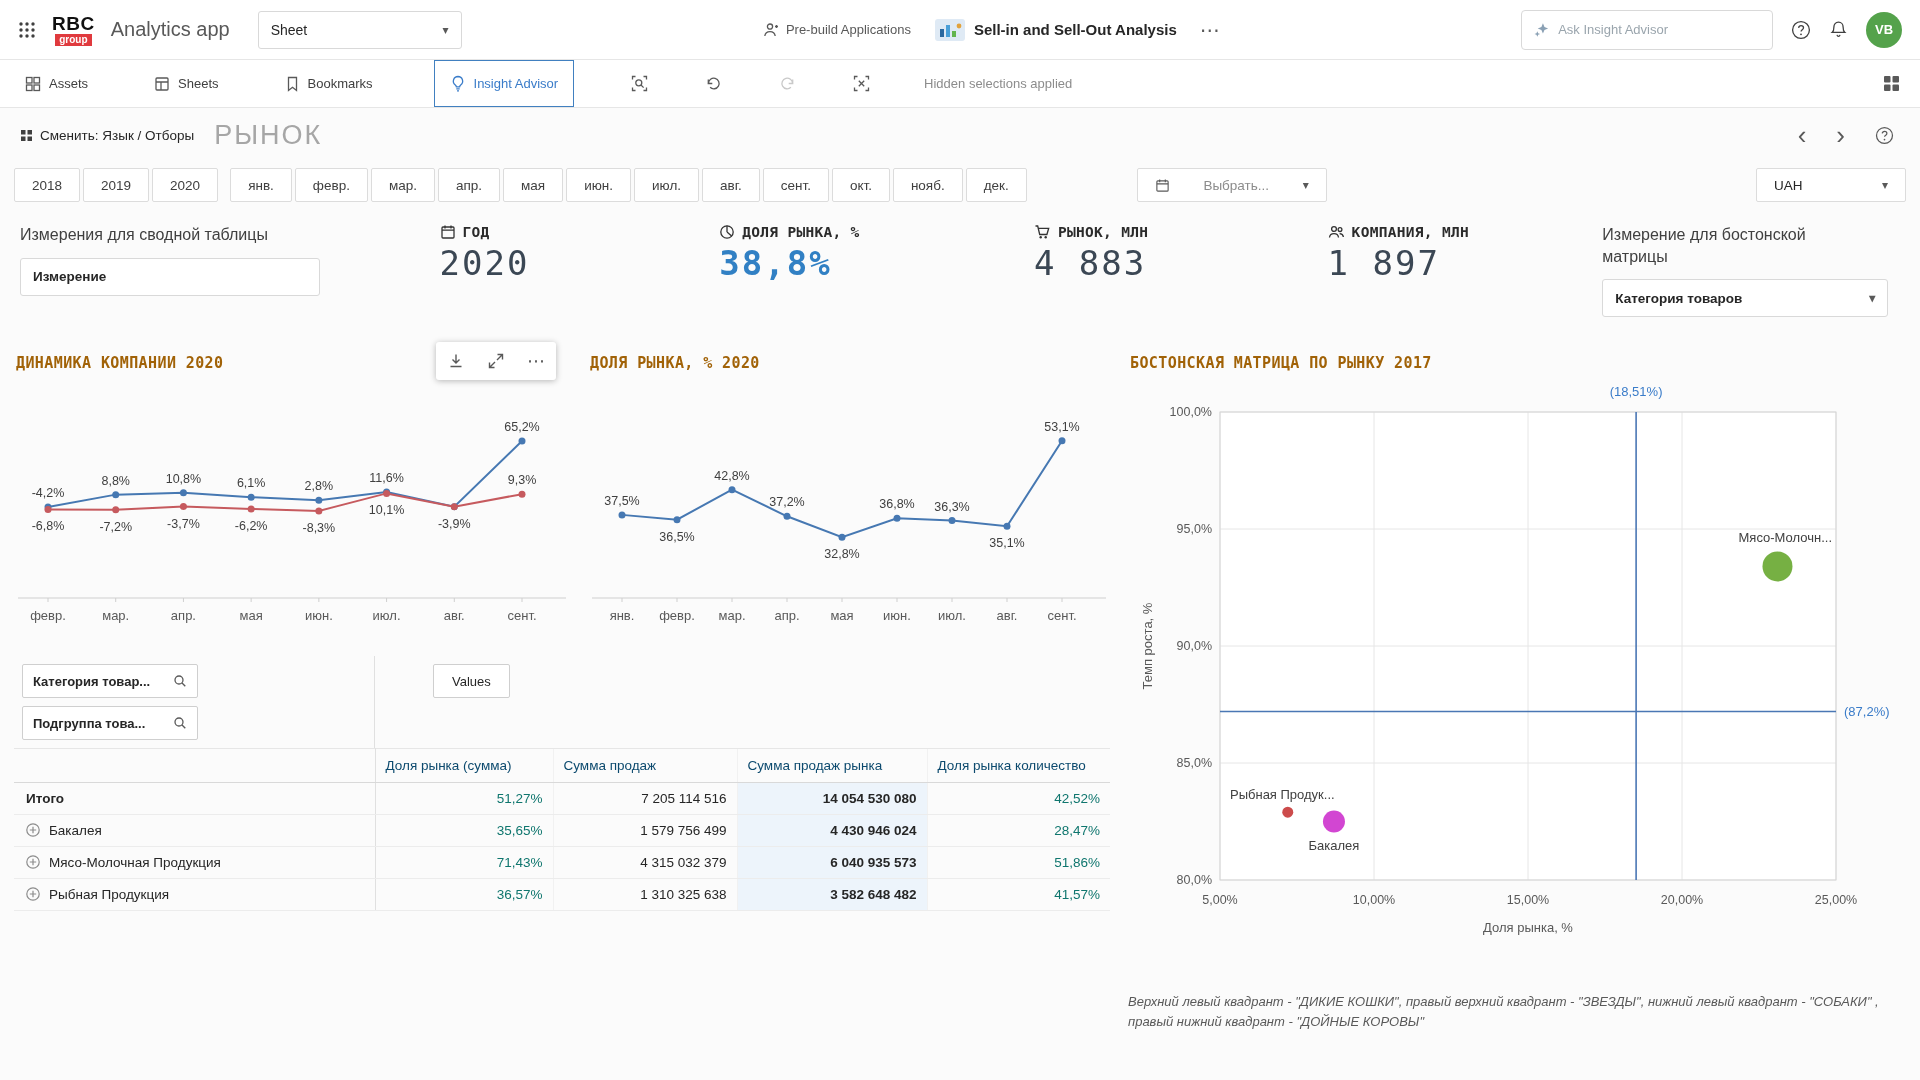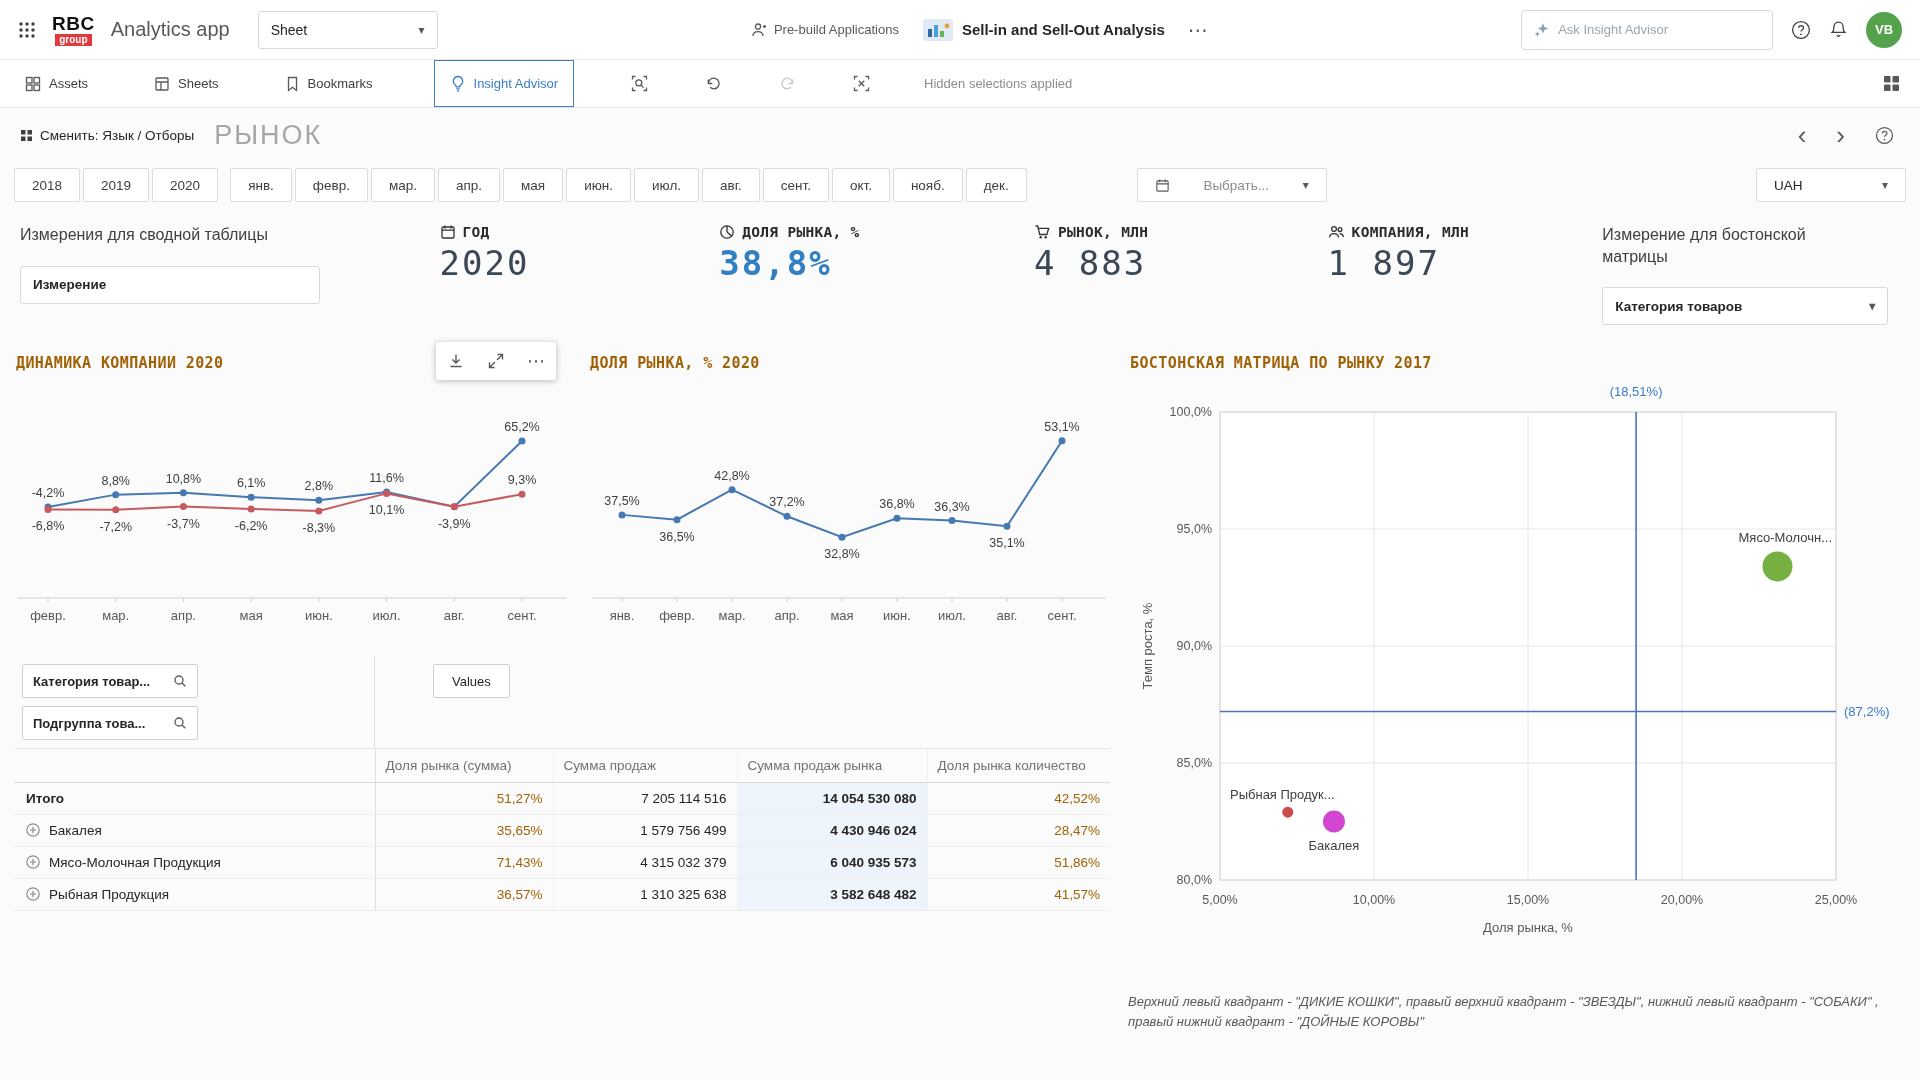--- a/index.html
+++ b/index.html
@@ -10,21 +10,21 @@
   
   .topbar { height:60px; background:#fff; border-bottom:1px solid #e6e6e6; display:flex; align-items:center; padding:0 18px; }
   .topbar-left, .topbar-center, .topbar-right { display:flex; align-items:center; }
   .topbar-center { margin:0 auto; gap:14px; }
   .topbar-right { gap:18px; }
   .icon-btn { color:#404040; display:grid; place-items:center; cursor:pointer; }
   .rbc-logo { display:flex; flex-direction:column; align-items:center; line-height:1; margin-left:16px; }
   .rbc-logo .rbc { font-weight:800; font-size:19px; color:#101010; letter-spacing:.5px; }
   .rbc-logo .group { background:#e03a3e; color:#fff; font-size:10px; font-weight:700; padding:1px 4px; margin-top:1px; }
   .app-title { font-size:20px; color:#595959; margin-left:16px; }
-  .sheet-select { margin-left:28px; width:180px; height:38px; border:1px solid #d9d9d9; border-radius:3px; background:#fff;
+  .sheet-select { margin-left:28px; width:204px; height:38px; border:1px solid #d9d9d9; border-radius:3px; background:#fff;
                   display:flex; align-items:center; justify-content:space-between; padding:0 12px; font-size:14px; color:#262626; cursor:pointer; }
   .caret { color:#595959; font-size:12px; }
   .prebuild { display:flex; align-items:center; gap:7px; font-size:13px; color:#595959; cursor:pointer; }
   .doc-group { display:flex; align-items:center; gap:9px; margin-left:10px; }
   .doc-title { font-size:15px; font-weight:700; color:#262626; }
   .more-dots { font-size:20px; color:#595959; margin-left:14px; cursor:pointer; }
   .ask-box { width:252px; height:40px; border:1px solid #d9d9d9; border-radius:4px; background:#fff; display:flex; align-items:center; gap:9px; padding:0 12px; }
   .ask-box input { border:none; outline:none; font-size:13px; color:#404040; width:100%; font-family:"Liberation Sans",sans-serif; }
   .ask-box input::placeholder { color:#9aa5ad; }
   .avatar { width:36px; height:36px; border-radius:50%; background:#54a24b; color:#fff; font-size:13px; font-weight:700; display:grid; place-items:center; cursor:pointer; }
@@ -55,21 +55,21 @@
   .fbtn { height:34px; padding:0 17px; background:#fff; border:1px solid #dcdcdc; border-radius:2px; font-size:13.5px; color:#404040;
           display:flex; align-items:center; cursor:pointer; white-space:nowrap; }
   .select-date { margin-left:110px; width:190px; gap:10px; color:#8c8c8c; justify-content:space-between; }
   .currency { margin-left:auto; width:150px; justify-content:space-between; color:#262626; }
 
   
   .kpi-row { height:136px; display:flex; align-items:flex-start; padding:16px 20px 0; }
   .dim-block { width:420px; }
   .dim-block.right { width:298px; margin-left:auto; }
   .dim-label { font-size:16px; color:#404040; line-height:1.35; max-width:270px; }
-  .dim-box { margin-top:20px; width:300px; height:38px; border:1px solid #d9d9d9; border-radius:3px; background:#fff;
+  .dim-box { margin-top:12px; width:300px; height:38px; border:1px solid #d9d9d9; border-radius:3px; background:#fff;
              display:flex; align-items:center; justify-content:space-between; padding:0 12px; font-size:13.5px; font-weight:700; color:#262626; cursor:pointer; }
   .dim-block.right .dim-box { width:286px; }
   .kpi { text-align:left; }
   .kpi-year { width:280px; } .kpi-share { width:315px; } .kpi-market { width:294px; } .kpi-company { width:275px; }
   .kpi-label { display:flex; align-items:center; gap:7px; font-family:"DejaVu Sans Mono",monospace; font-size:14.5px; font-weight:700; color:#2b2b2b; letter-spacing:.3px; }
   .kpi-label svg { color:#333; }
   .kpi-value { font-family:"DejaVu Sans Mono",monospace; font-size:34px; color:#3b4754; margin-top:3px; letter-spacing:2px; }
   .kpi-blue .kpi-value { color:#3180c4; font-weight:700; }
 
   
@@ -87,28 +87,28 @@
   .pivot { margin-top:12px; }
   .pivot-chips-row { display:flex; height:92px;gap:44px; }
   .pivot-chips-left { width:361px; padding:8px 0 0 8px; border-right:1px solid #e0e0e0; display:flex; flex-direction:column; gap:8px; }
   .pivot-chips-right { padding:8px 0 0 14px; }
   .dim-chip { width:176px; height:34px; border:1px solid #cfcfcf; border-radius:2px; background:#fff; display:flex; align-items:center;
               justify-content:space-between; padding:0 10px; font-size:13px; font-weight:700; color:#262626; cursor:pointer; }
   .dim-chip svg { color:#595959; flex:none; }
   .values-chip { display:inline-flex; align-items:center; height:34px; border:1px solid #cfcfcf; border-radius:2px; background:#fff;
                  padding:0 18px; font-size:13px; font-weight:400; color:#262626; cursor:pointer; }
   table.pivot-grid { width:1096px; border-collapse:collapse; table-layout:fixed; background:transparent; }
-  .pivot-grid th { text-align:left; font-weight:400; color:#737373; font-size:13.5px; padding:9px 10px; border-top:1px solid #e6e6e6; border-bottom:1px solid #d9d9d9; }
+  .pivot-grid th { text-align:left; font-weight:400; color:#0c4a6e; font-size:13.5px; padding:9px 10px; border-top:1px solid #e6e6e6; border-bottom:1px solid #d9d9d9; }
   .pivot-grid th.rowdim-h { border-right:1px solid #e0e0e0; }
   .pivot-grid td { font-size:13.5px; padding:8px 10px; border-bottom:1px solid #ececec; }
   .pivot-grid td.rowlabel { color:#262626; border-right:1px solid #e0e0e0; padding-left:12px; }
   .pivot-grid td.rowlabel .expand { display:inline-block; vertical-align:-2px; margin-right:9px; }
   .pivot-grid td.rowlabel.total { font-weight:700; }
   .pivot-grid td.num { text-align:right; color:#262626; }
-  .pivot-grid td.c0, .pivot-grid td.c3 { color:#a16207;padding-left:20px; }
+  .pivot-grid td.c0, .pivot-grid td.c3 { color:#0f766e;padding-left:20px; }
   .pivot-grid td.c2 { font-weight:700; background:#edf4fb; }
   .pivot-grid td.num, .pivot-grid th.colhead { border-left:1px solid #f1f1f1; }
 
   
   .boston-footnote { font-size:13px; font-style:italic; color:#595959; line-height:1.55; margin-top:8px; max-width:768px; }
 </style>
 </head>
 <body>
 
 <header class="topbar">

